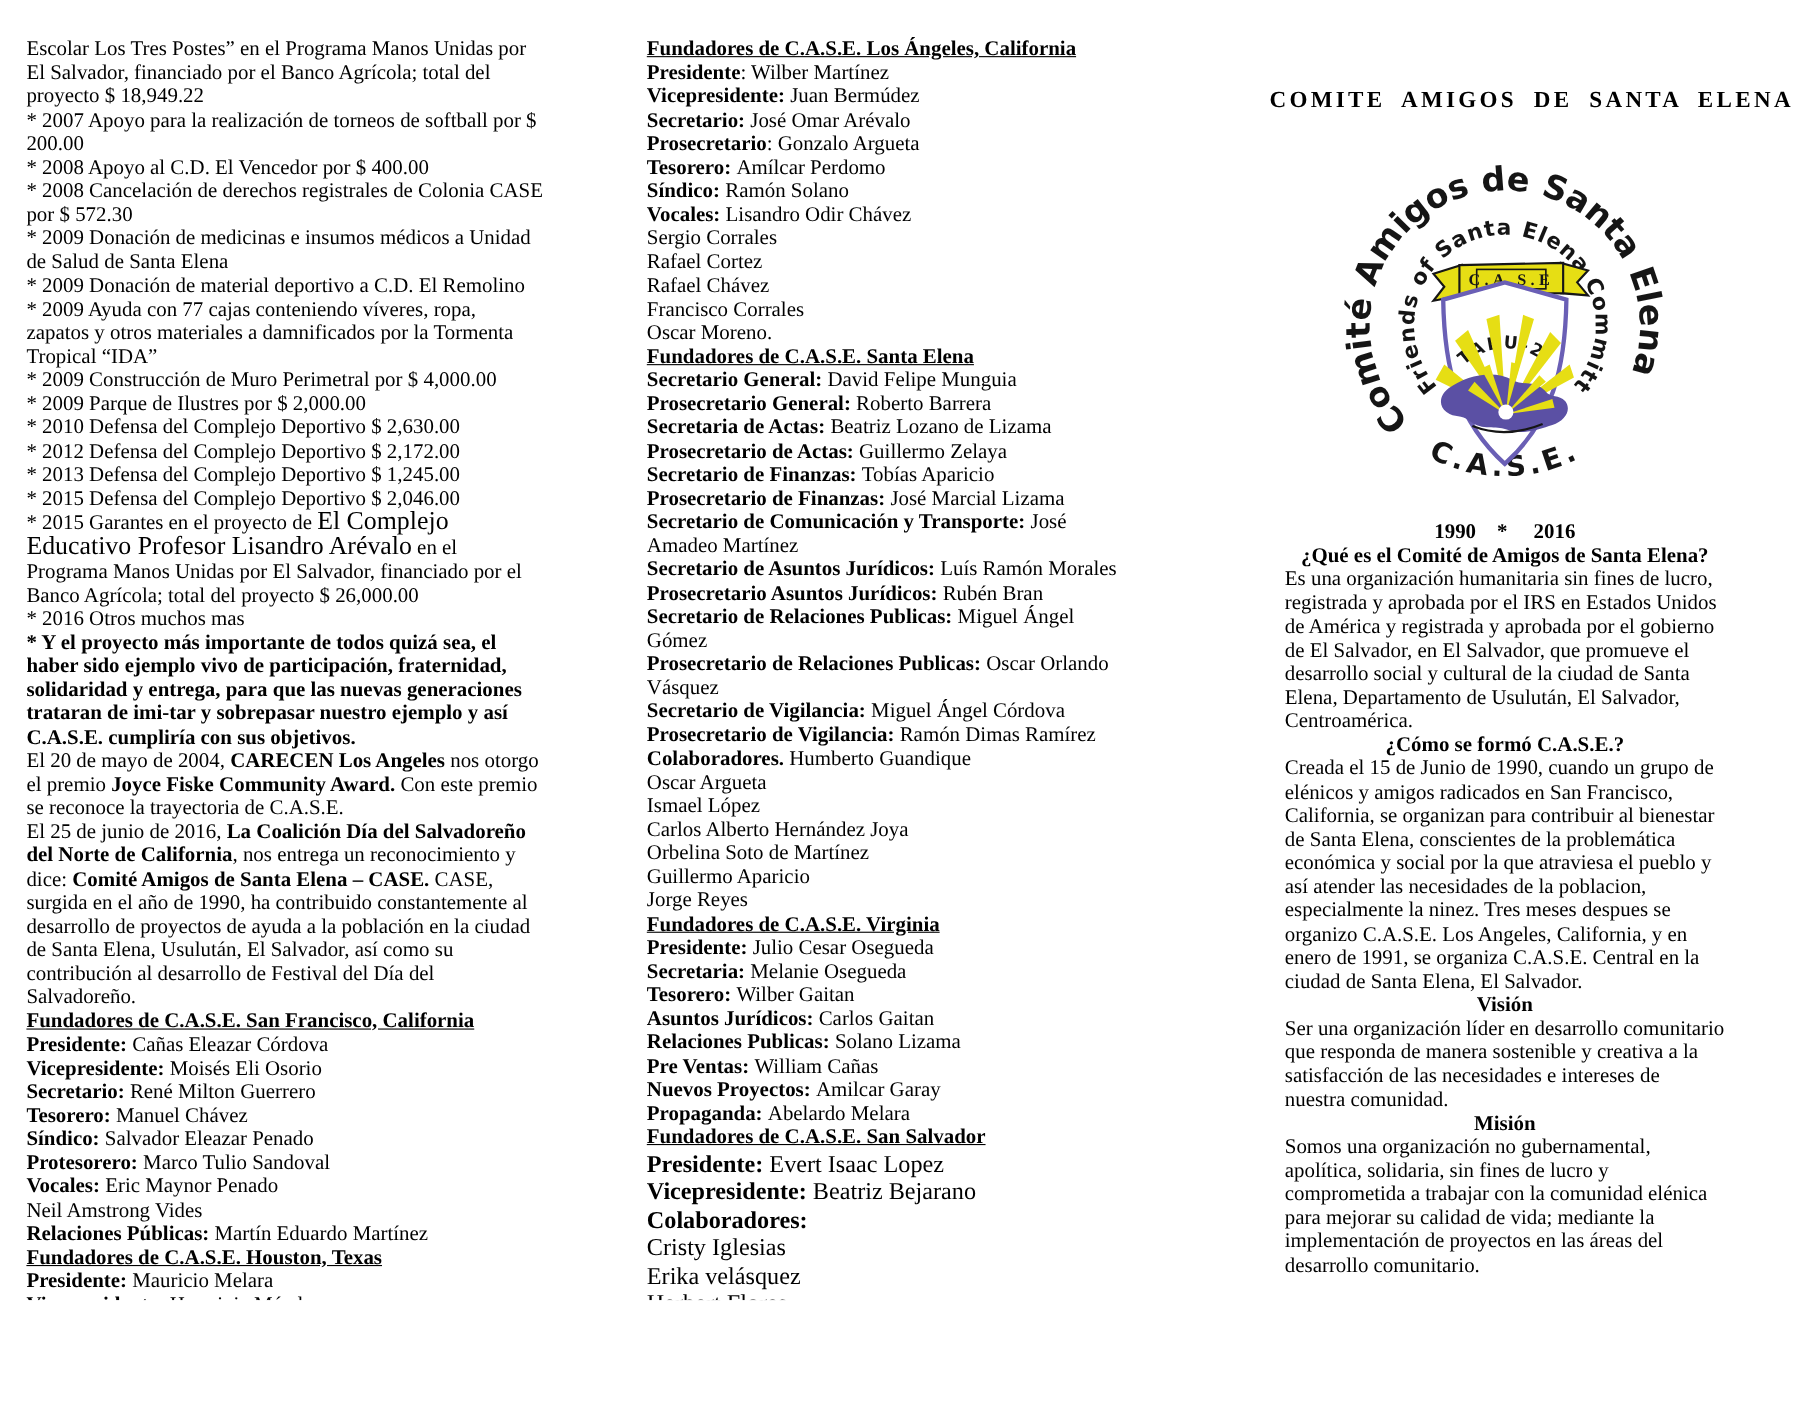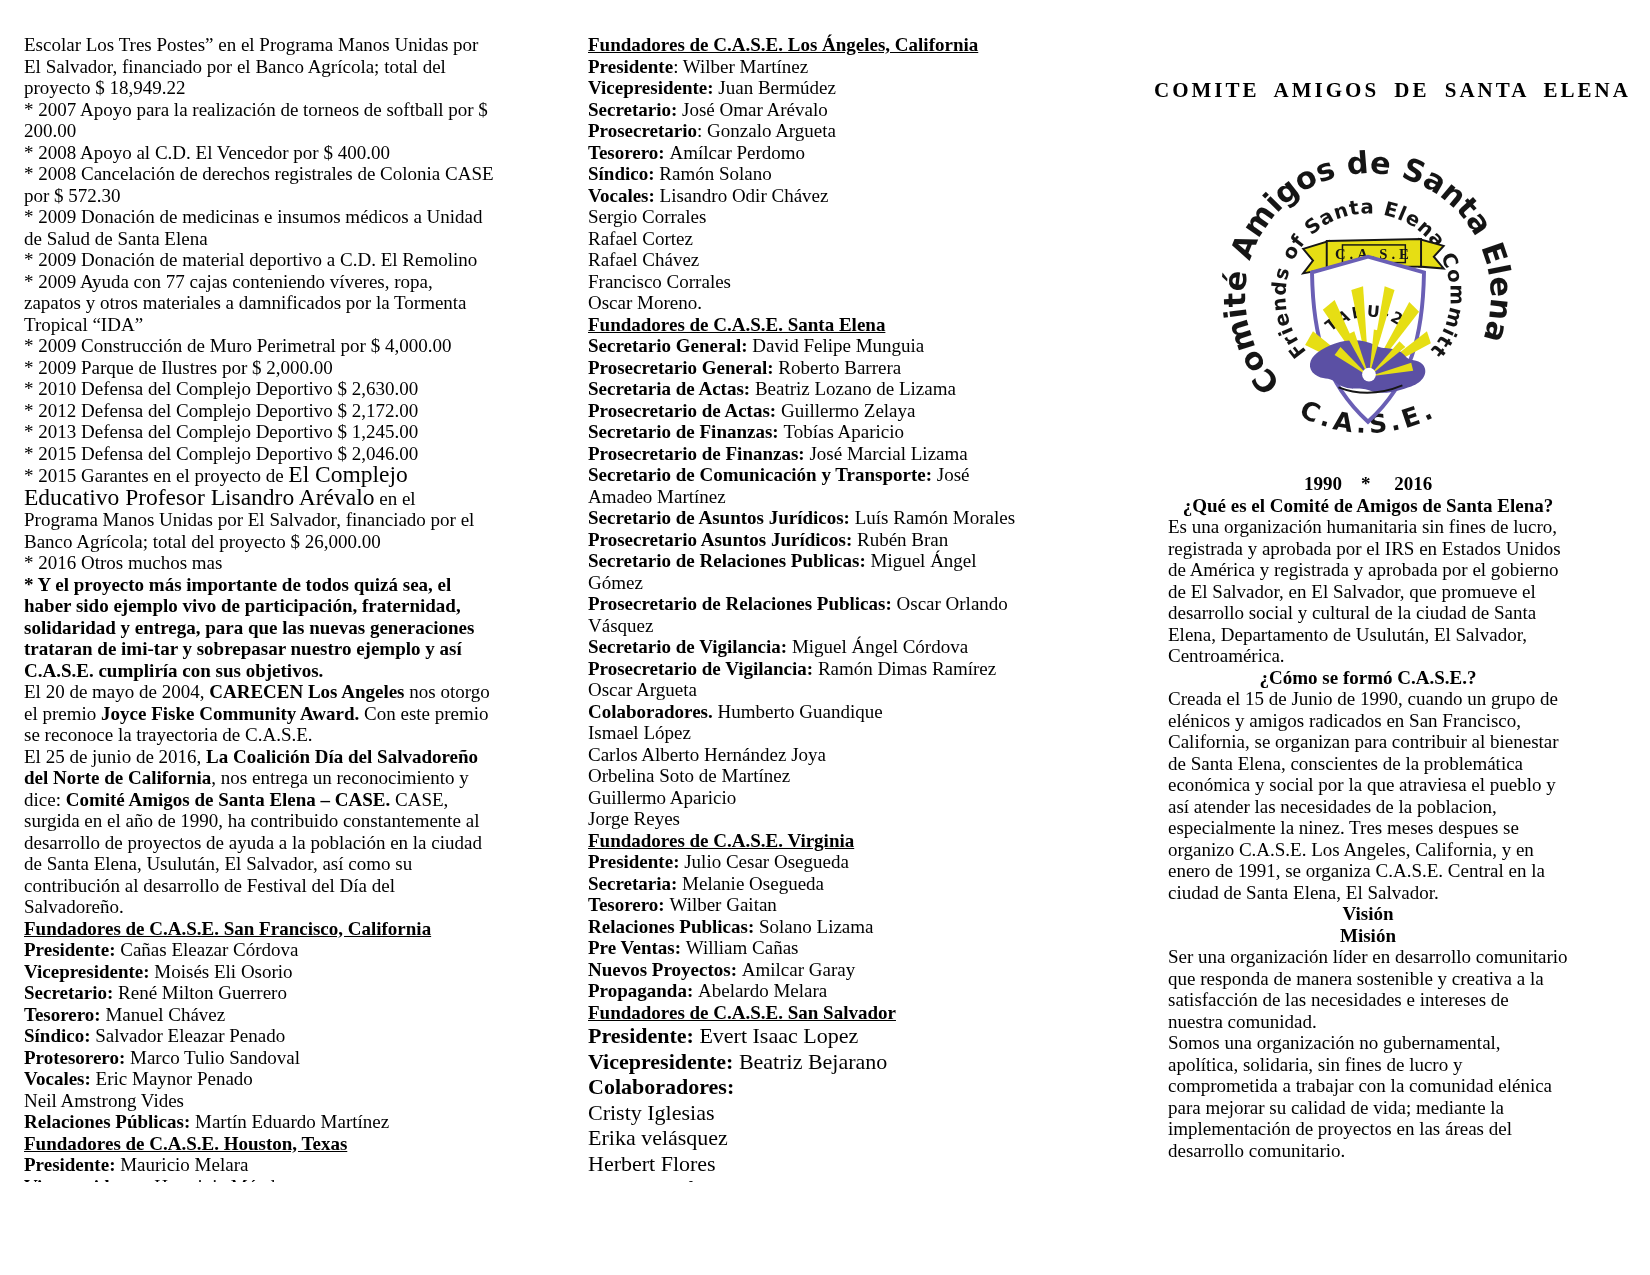--- a/index.html
+++ b/index.html
@@ -85,31 +85,32 @@
       <p class="blk body"><span class="b">Prosecretario de Actas: </span><span>Guillermo Zelaya</span></p>
       <p class="blk body"><span class="b">Secretario de Finanzas: </span><span>Tobías Aparicio</span></p>
       <p class="blk body"><span class="b">Prosecretario de Finanzas: </span><span>José Marcial Lizama</span></p>
       <p class="blk body"><span class="b">Secretario de Comunicación y Transporte: </span><span>José Amadeo Martínez</span></p>
       <p class="blk body"><span class="b">Secretario de Asuntos Jurídicos: </span><span>Luís Ramón Morales</span></p>
       <p class="blk body"><span class="b">Prosecretario Asuntos Jurídicos: </span><span>Rubén Bran</span></p>
       <p class="blk body"><span class="b">Secretario de Relaciones Publicas: </span><span>Miguel Ángel Gómez</span></p>
       <p class="blk body"><span class="b">Prosecretario de Relaciones Publicas: </span><span>Oscar Orlando Vásquez</span></p>
       <p class="blk body"><span class="b">Secretario de Vigilancia: </span><span>Miguel Ángel Córdova</span></p>
       <p class="blk body"><span class="b">Prosecretario de Vigilancia: </span><span>Ramón Dimas Ramírez</span></p>
+      <p class="blk body"><span class="b">Colaboradores. </span><span>Humberto Guandique</span></p>
       <p class="blk body"><span>Oscar Argueta</span></p>
-      <p class="blk body"><span class="b">Colaboradores. </span><span>Humberto Guandique</span></p>
       <p class="blk body"><span>Ismael López</span></p>
       <p class="blk body"><span>Carlos Alberto Hernández Joya</span></p>
       <p class="blk body"><span>Orbelina Soto de Martínez</span></p>
       <p class="blk body"><span>Guillermo Aparicio</span></p>
       <p class="blk body"><span>Jorge Reyes</span></p>
       <p class="blk heading"><span class="b">Fundadores de C.A.S.E. Virginia</span></p>
       <p class="blk body"><span class="b">Presidente: </span><span>Julio Cesar Osegueda</span></p>
       <p class="blk body"><span class="b">Secretaria: </span><span>Melanie Osegueda</span></p>
       <p class="blk body"><span class="b">Tesorero: </span><span>Wilber Gaitan</span></p>
+      <p class="blk body"><span class="b">Asuntos Jurídicos: </span><span>Carlos Gaitan</span></p>
       <p class="blk body"><span class="b">Relaciones Publicas: </span><span>Solano Lizama</span></p>
       <p class="blk body"><span class="b">Pre Ventas: </span><span>William Cañas</span></p>
       <p class="blk body"><span class="b">Nuevos Proyectos: </span><span>Amilcar Garay</span></p>
       <p class="blk body"><span class="b">Propaganda: </span><span>Abelardo Melara</span></p>
       <p class="blk heading"><span class="b">Fundadores de C.A.S.E. San Salvador</span></p>
       <p class="blk big"><span class="b">Presidente: </span><span>Evert Isaac Lopez</span></p>
       <p class="blk big"><span class="b">Vicepresidente: </span><span>Beatriz Bejarano</span></p>
       <p class="blk big"><span class="b">Colaboradores:</span></p>
       <p class="blk big"><span>Cristy Iglesias</span></p>
       <p class="blk big"><span>Erika velásquez</span></p>
@@ -177,19 +178,19 @@
         </g>
       </svg>
     </div>
     <div id="right-text">
         <p class="blk center"><span class="b">1990&nbsp;&nbsp;&nbsp;&nbsp;*&nbsp;&nbsp;&nbsp;&nbsp;&nbsp;2016</span></p>
         <p class="blk center"><span class="b">¿Qué es el Comité de Amigos de Santa Elena?</span></p>
         <p class="blk body"><span>Es una organización humanitaria sin fines de lucro, registrada y aprobada por el IRS en Estados Unidos de América y registrada y aprobada por el gobierno de El Salvador, en El Salvador, que promueve el desarrollo social y cultural de la ciudad de Santa Elena, Departamento de Usulután, El Salvador, Centroamérica.</span></p>
         <p class="blk center"><span class="b">¿Cómo se formó C.A.S.E.?</span></p>
         <p class="blk body"><span>Creada el 15 de Junio de 1990, cuando un grupo de elénicos y amigos radicados en San Francisco, California, se organizan para contribuir al bienestar de Santa Elena, conscientes de la problemática económica y social por la que atraviesa el pueblo y así atender las necesidades de la poblacion, especialmente la ninez. Tres meses despues se organizo C.A.S.E. Los Angeles, California, y en enero de 1991, se organiza C.A.S.E. Central en la ciudad de Santa Elena, El Salvador.</span></p>
         <p class="blk center"><span class="b">Visión</span></p>
+        <p class="blk body"><span>Ser una organización líder en desarrollo comunitario que responda de manera sostenible y creativa a la satisfacción de las necesidades e intereses de nuestra comunidad.</span></p>
         <p class="blk center"><span class="b">Misión</span></p>
-        <p class="blk body"><span>Ser una organización líder en desarrollo comunitario que responda de manera sostenible y creativa a la satisfacción de las necesidades e intereses de nuestra comunidad.</span></p>
         <p class="blk body"><span>Somos una organización no gubernamental, apolítica, solidaria, sin fines de lucro y comprometida a trabajar con la comunidad elénica para mejorar su calidad de vida; mediante la implementación de proyectos en las áreas del desarrollo comunitario.</span></p>
         <p class="blk center mt"><span class="b">sabado, 22 de octubre de 2016</span></p>
       </div>
   </div>
 </div>
 
 </body></html>

